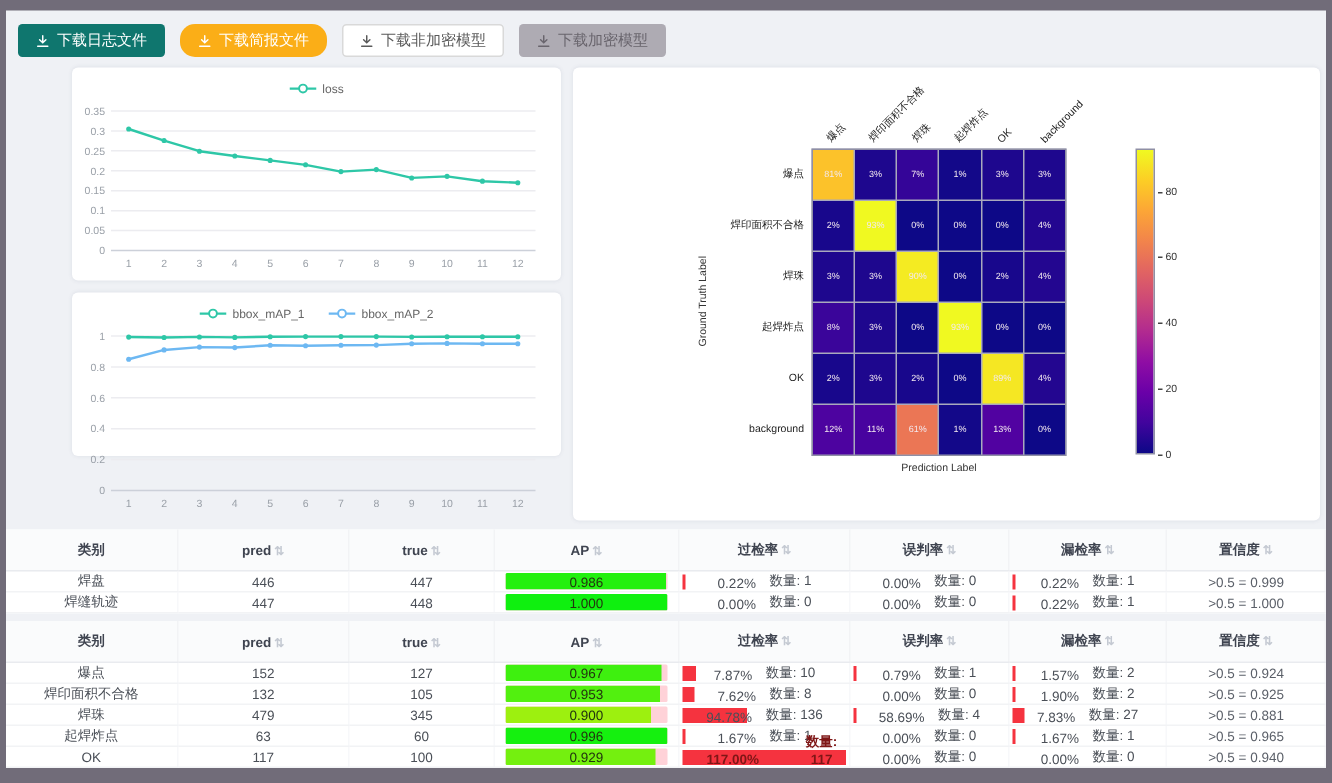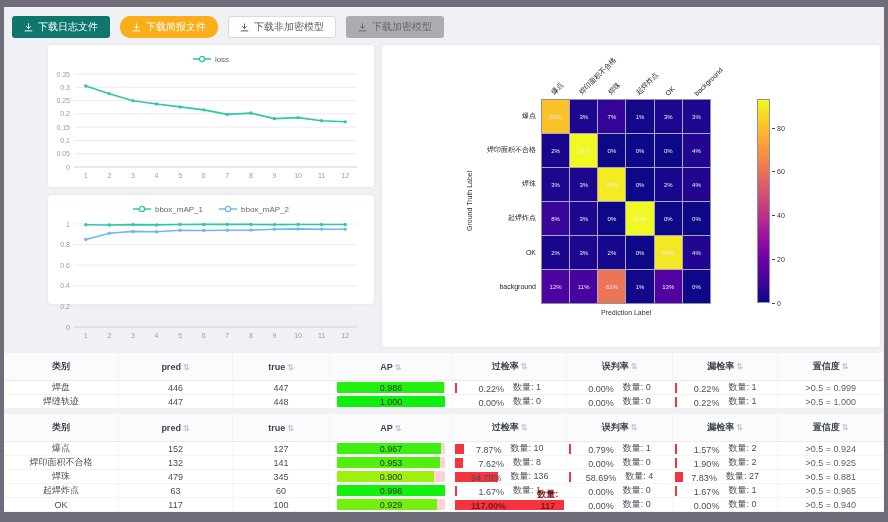--- a/index.html
+++ b/index.html
@@ -447,21 +447,21 @@
                 <div class="pct-bar" style="width: 1.57%; min-width: 2px;"></div>
                 <span>1.57%</span>
                 <span>数量: 2</span>
               </div>
             </td>
             <td class="conf">&gt;0.5 = 0.924</td>
           </tr>
           <tr>
             <td>焊印面积不合格</td>
             <td>132</td>
-            <td>141</td>
+            <td>105</td>
             <td>
               <div class="ap-track">
                 <div class="ap-bar" style="width: 95.3%; background: rgb(82, 240, 15);"></div>
                 <span class="ap-text">0.953</span>
               </div>
             </td>
             <td>
               <div class="pct-cell">
                 <div class="pct-bar" style="width: 7.62%; min-width: 2px;"></div>
                 <span>7.62%</span>

